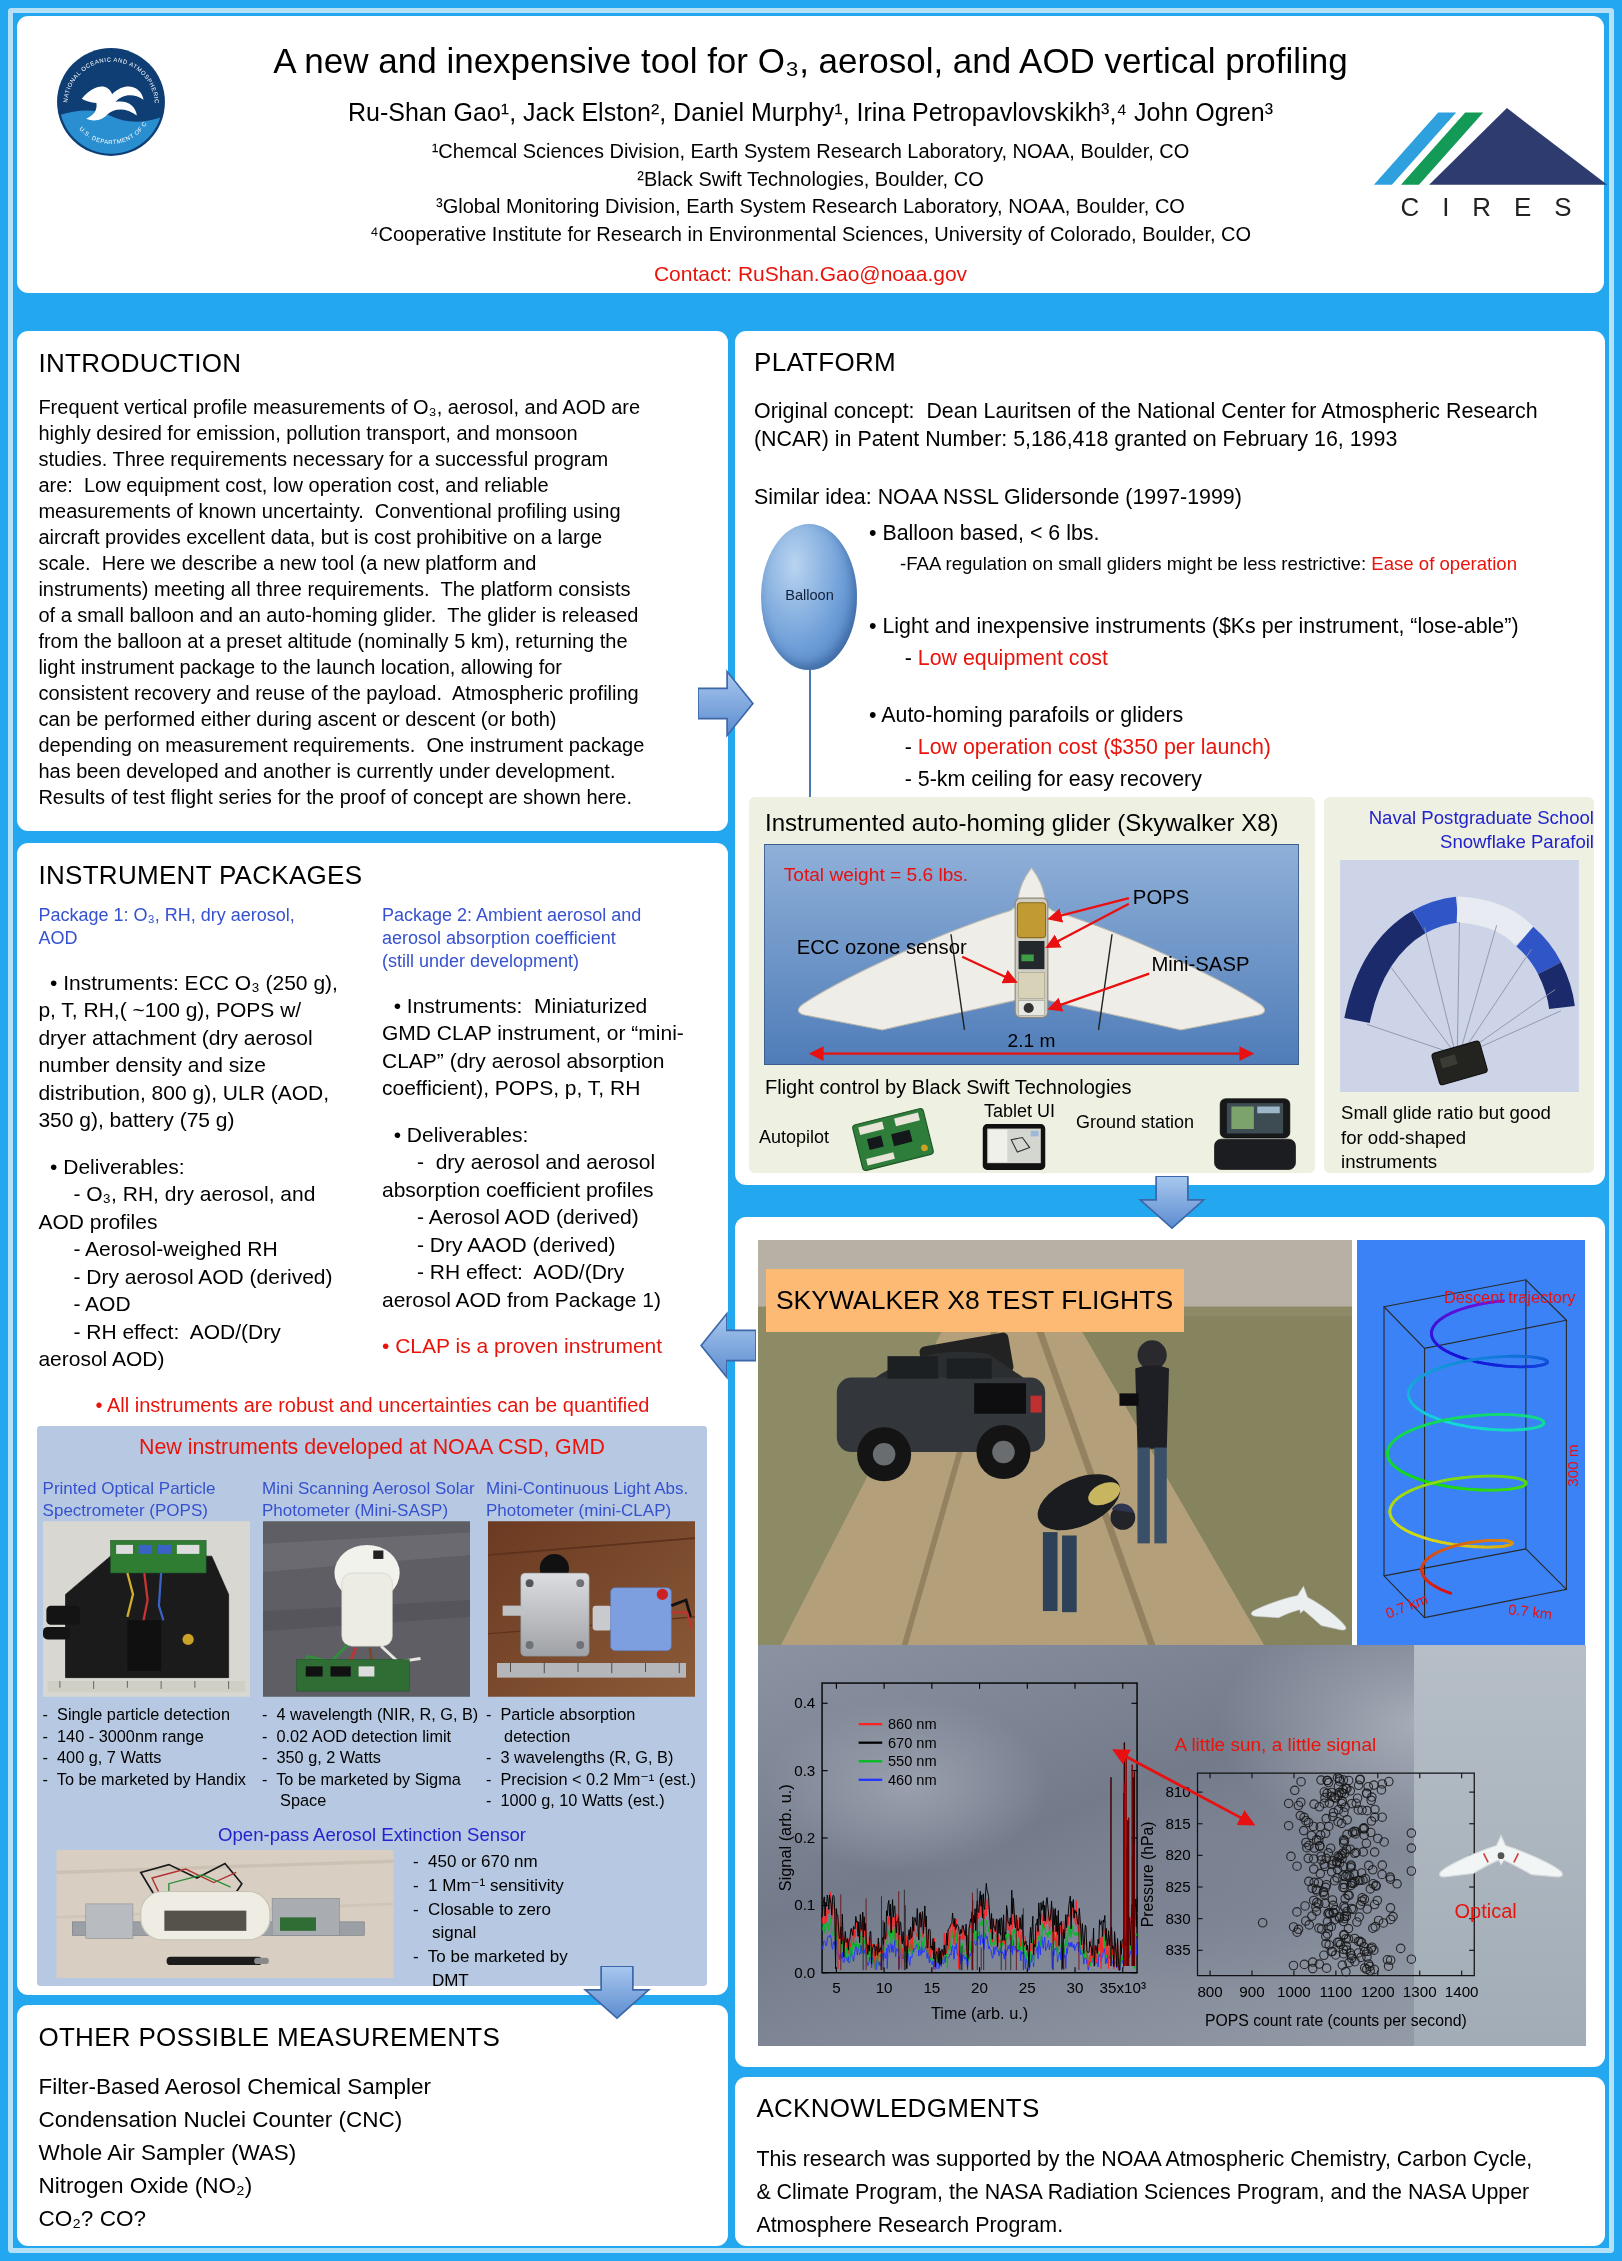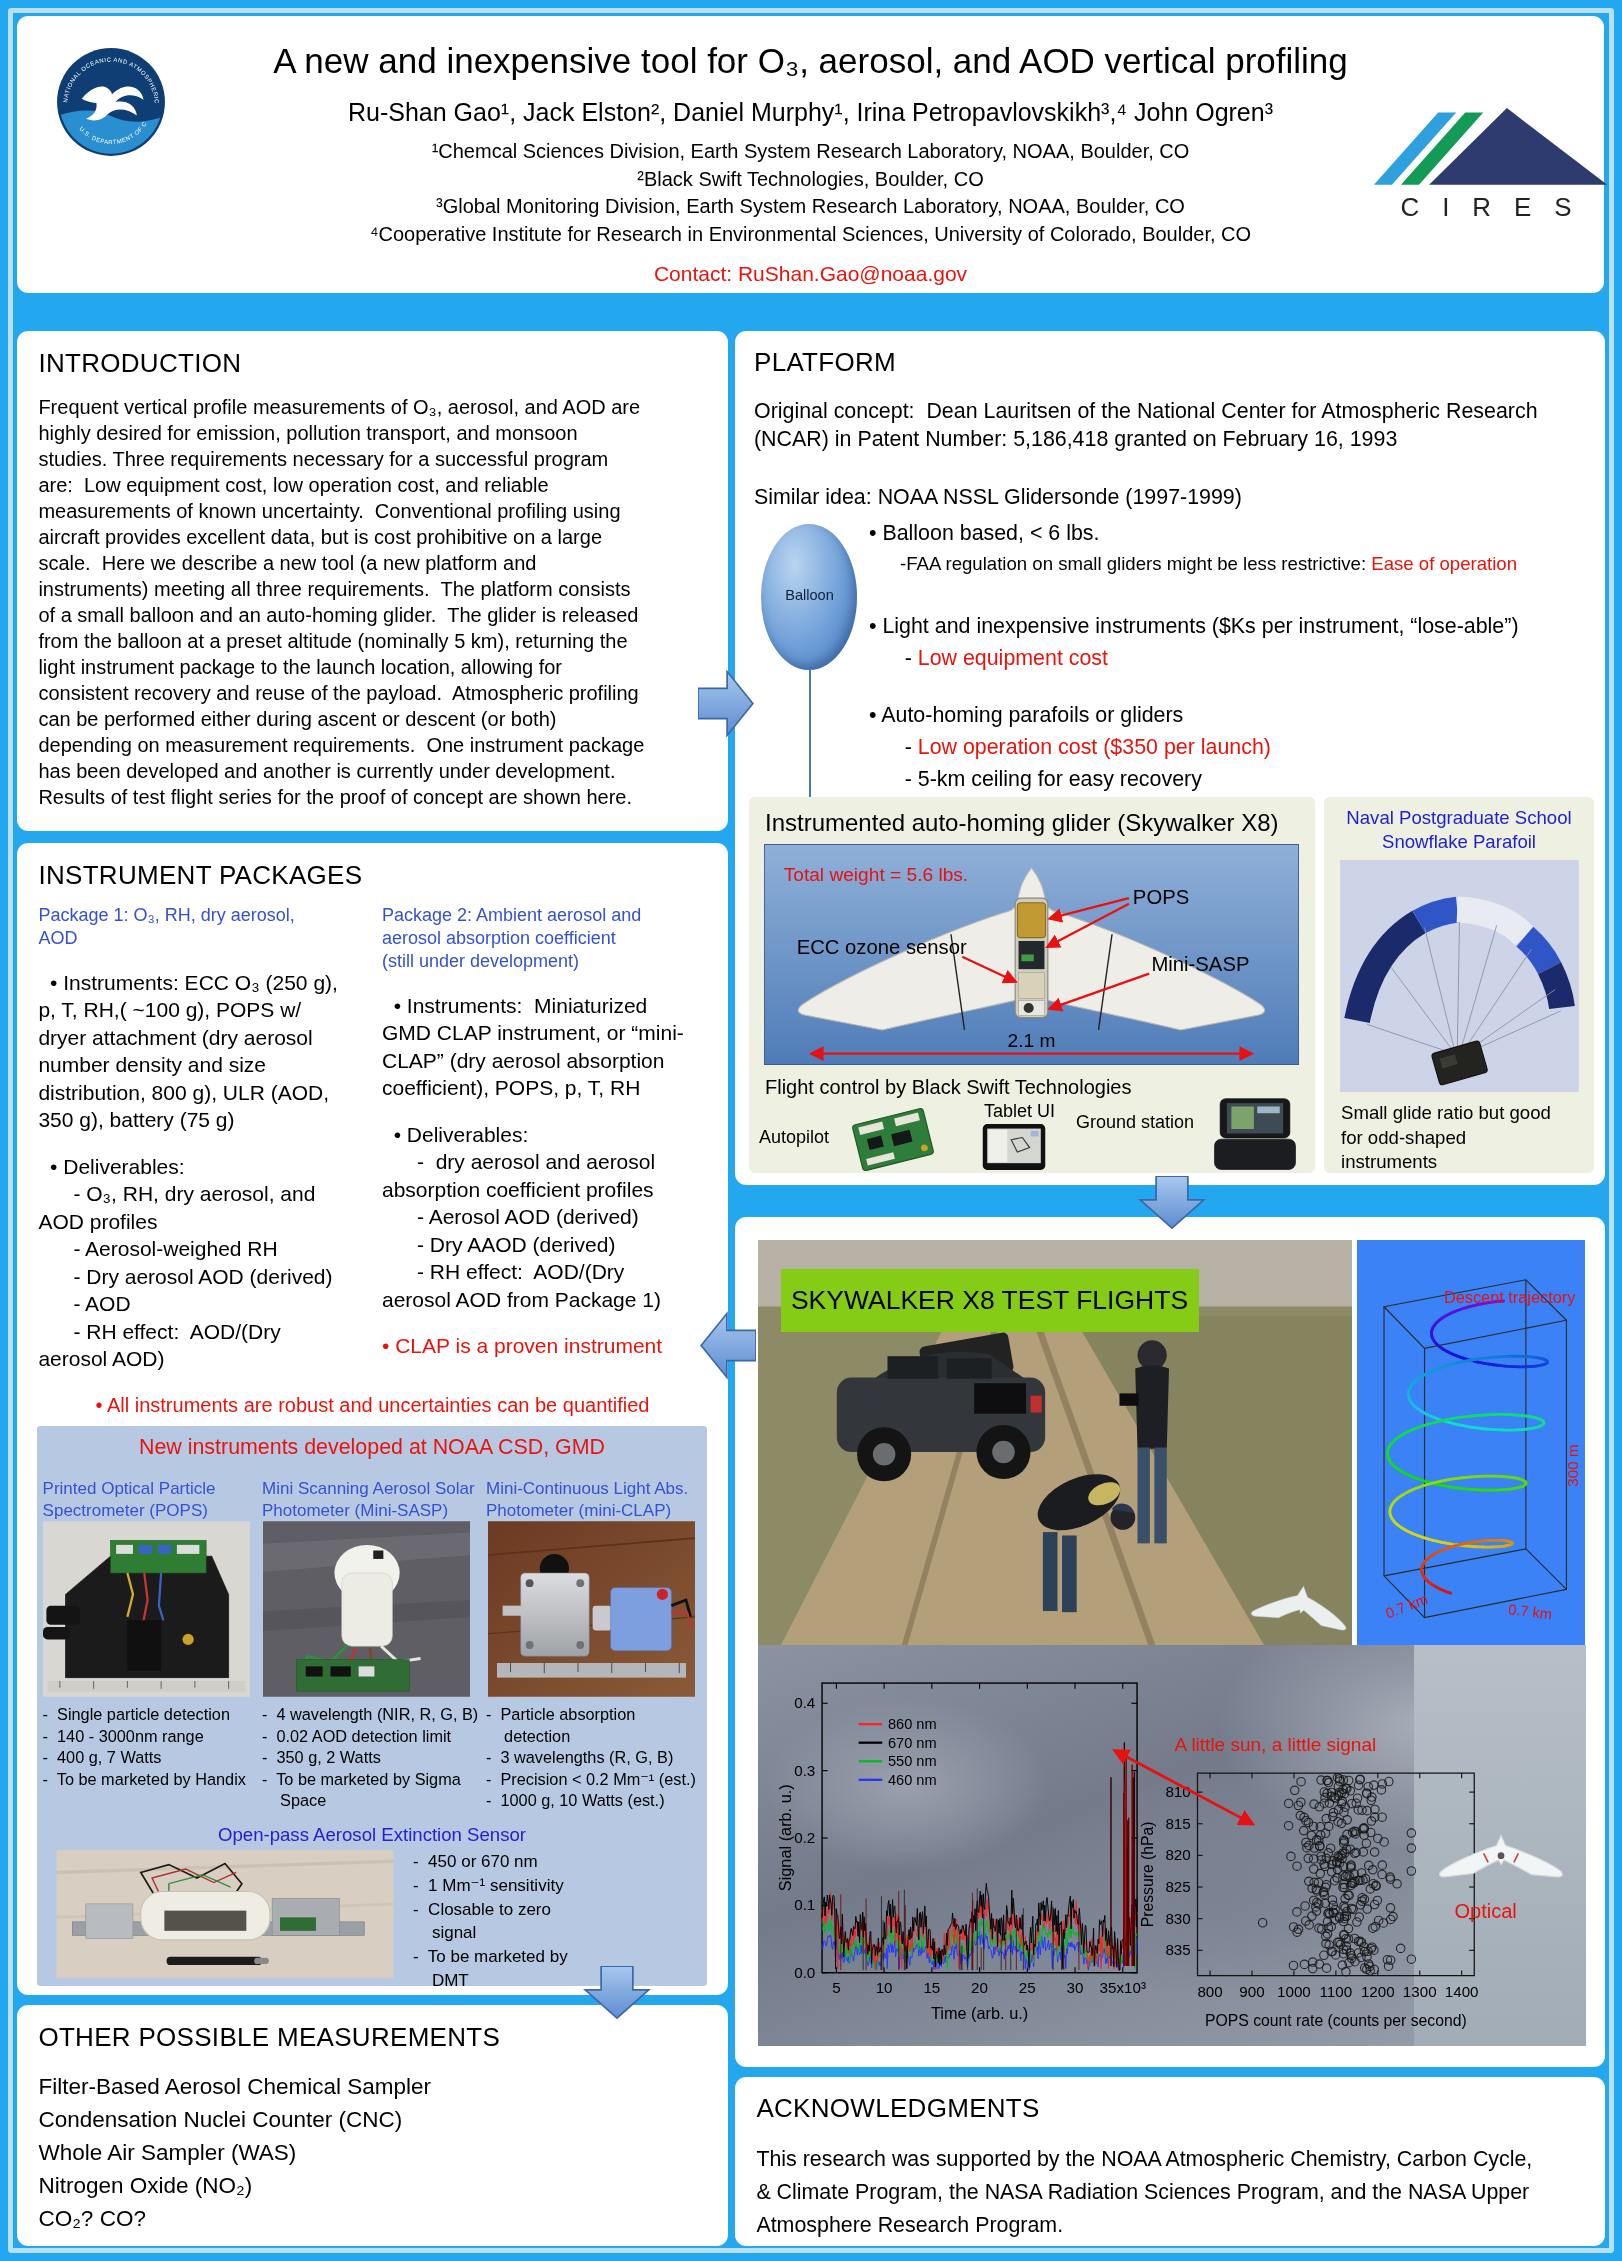--- a/index.html
+++ b/index.html
@@ -199,21 +199,21 @@
       <svg class="abs" style="left:461px;top:297px;" width="90" height="79" viewBox="0 0 160 140">
         <rect x="18" y="8" width="124" height="70" rx="10" fill="#17181a" stroke="#000"></rect>
         <rect x="30" y="16" width="100" height="54" fill="#3d4b52"></rect>
         <rect x="38" y="22" width="40" height="40" fill="#7ba36b"></rect>
           <rect x="84" y="22" width="40" height="12" fill="#9db6c8"></rect>
         <rect x="8" y="80" width="144" height="54" rx="12" fill="#1c1d20" stroke="#000"></rect>
       </svg>
     </div>
 
     <div class="subpanel" style="left:589px;top:466px;width:270px;height:376px;">
-      <div class="abs pre blue" style="left:0;top:9px;width:270px;text-align:center;font-size:18.6px;line-height:1.3;color:#2222cc;">Naval Postgraduate School
+      <div class="abs pre blue" style="left:0;top:9px;width:270px;text-align:right;font-size:18.6px;line-height:1.3;color:#2222cc;">Naval Postgraduate School
 Snowflake Parafoil</div>
       <svg class="abs" style="left:16px;top:63px;" width="239" height="232" viewBox="0 0 424 412">
         <rect width="424" height="412" fill="#cdd4e8"></rect>
         <g fill="none" stroke-linecap="butt">
           <path d="M30,285 Q55,160 140,110" stroke="#1b2a6b" stroke-width="46"></path>
           <path d="M140,110 Q172,92 208,88" stroke="#2f55c6" stroke-width="46"></path>
           <path d="M208,88 Q288,92 328,136" stroke="#e8ebf2" stroke-width="46"></path>
           <path d="M328,136 Q356,160 372,192" stroke="#2f55c6" stroke-width="46"></path>
           <path d="M372,192 Q390,228 394,262" stroke="#1b2a6b" stroke-width="46"></path>
         </g>
@@ -462,21 +462,21 @@
           <circle cx="148" cy="72" r="22" fill="#23242a"></circle>
             <path d="M128,58 a22,22 0 0 1 40,6 z" fill="#2e3550"></path>
           <rect x="6" y="98" width="26" height="140" fill="#2d4158"></rect>
             <rect x="40" y="104" width="26" height="136" fill="#2d4158"></rect>
           <ellipse cx="115" cy="30" rx="30" ry="18" fill="#c8b560" transform="rotate(-24 115 30)"></ellipse>
         </g>
         <g transform="translate(880,600) rotate(9)">
           <path d="M90,0 L82,18 C55,28 20,48 8,58 C4,62 6,66 14,66 L55,62 C75,48 86,44 90,42 L92,48 L97,42 C104,46 120,56 132,64 L168,66 C176,66 178,62 174,58 C162,46 130,28 100,18 Z" fill="#eceff0" stroke="#c6c9ca"></path>
         </g>
       </svg>
-      <div class="abs" style="left:23px;top:29px;width:418px;height:63px;background:#84cc16;display:flex;align-items:center;justify-content:center;font-size:26.5px;">SKYWALKER X8 TEST FLIGHTS</div>
+      <div class="abs" style="left:8px;top:29px;width:418px;height:63px;background:#fdba74;display:flex;align-items:center;justify-content:center;font-size:26.5px;">SKYWALKER X8 TEST FLIGHTS</div>
     </div>
 
     <div class="abs" style="left:622px;top:22.5px;width:228px;height:406px;background:#3b82f6;">
       <svg id="traj-chart" width="228" height="406" viewBox="0 0 405 720">
           <polygon points="48,118 300,70 372,142 120,192" fill="none" stroke="#2a2a2a" stroke-width="2"></polygon>
           <polygon points="48,596 300,548 372,620 120,670" fill="none" stroke="#2a2a2a" stroke-width="2"></polygon>
           <line x1="48" y1="118" x2="48" y2="596" stroke="#2a2a2a" stroke-width="2"></line>
           <line x1="300" y1="70" x2="300" y2="548" stroke="#2a2a2a" stroke-width="2"></line>
           <line x1="372" y1="142" x2="372" y2="620" stroke="#2a2a2a" stroke-width="2"></line>
           <line x1="120" y1="192" x2="120" y2="670" stroke="#2a2a2a" stroke-width="2"></line>

